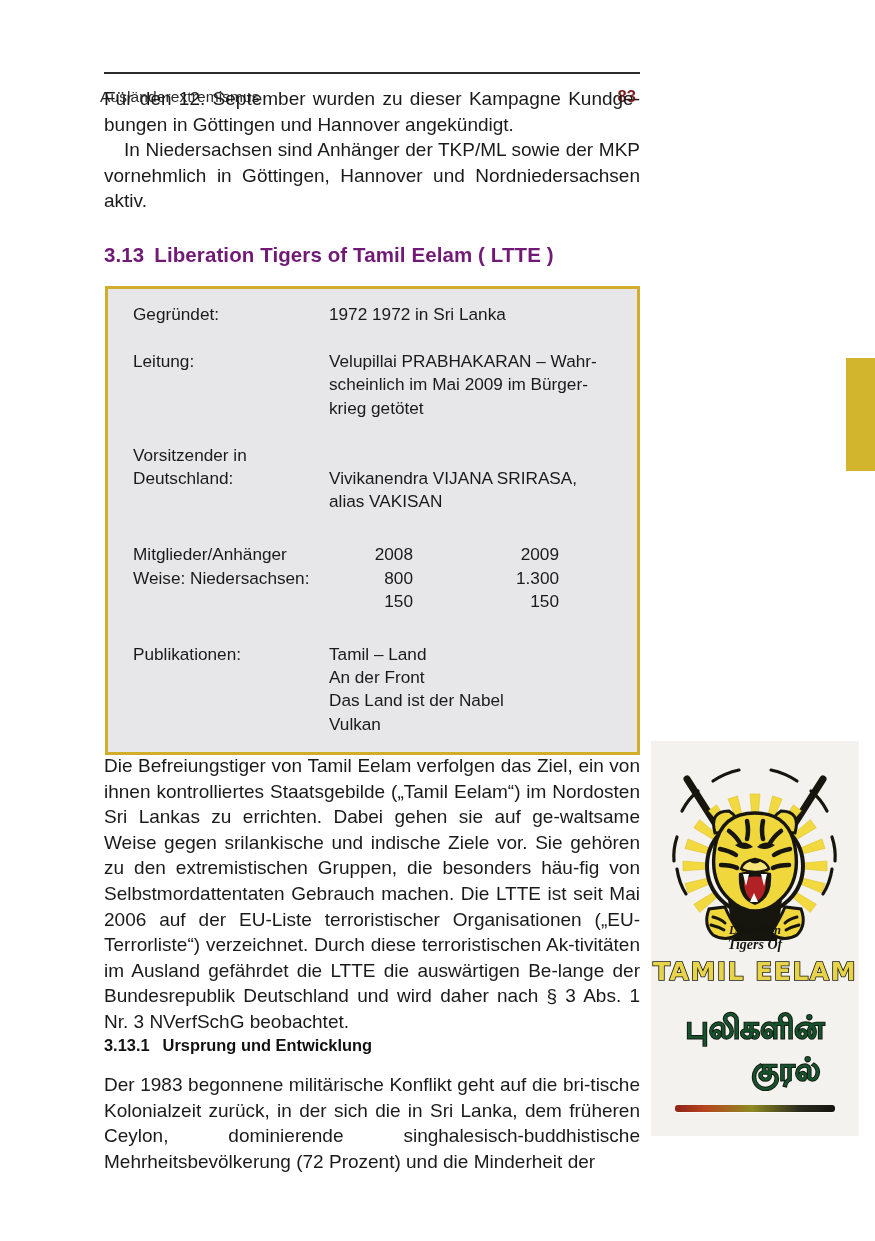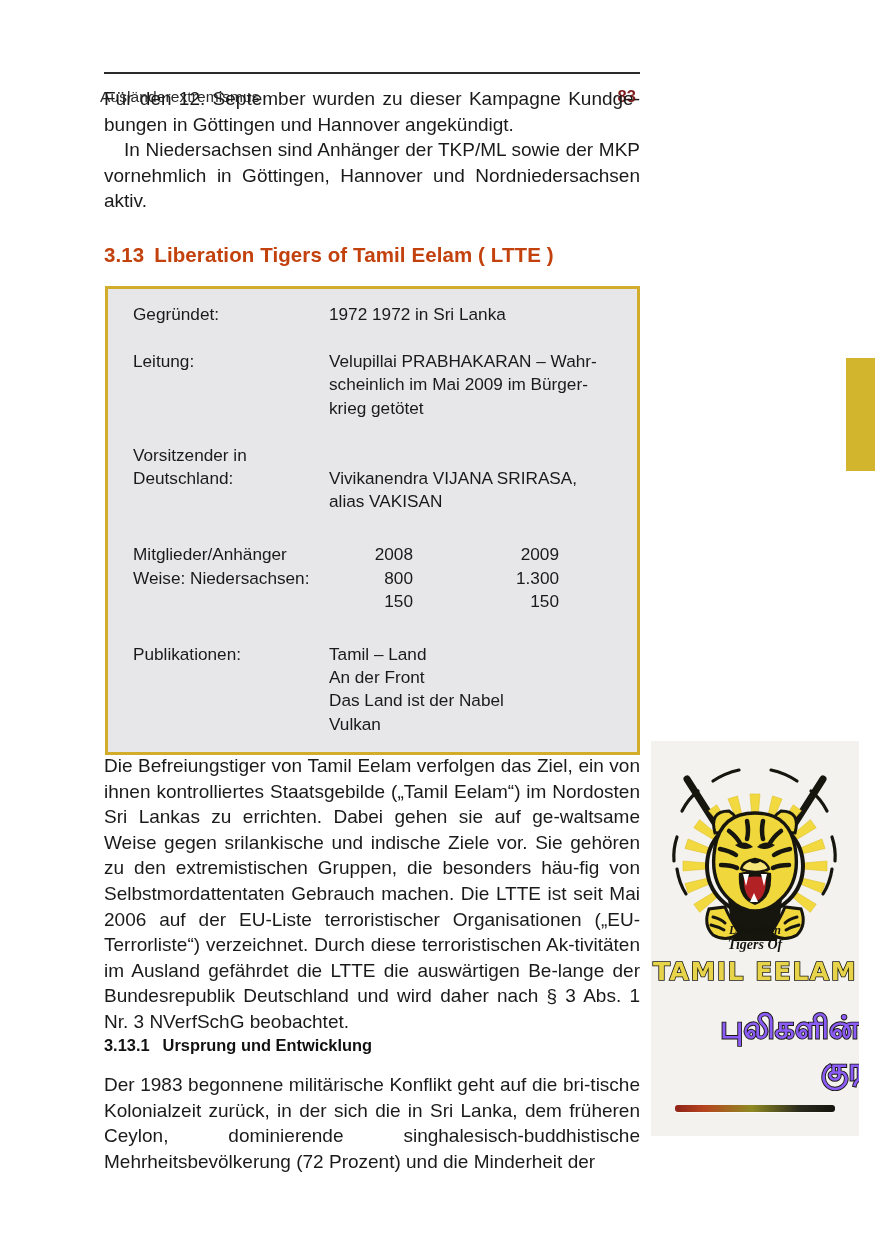--- a/index.html
+++ b/index.html
@@ -66,21 +66,21 @@
     color: #1a1a1a;
     hyphens: manual;
   }
   p.body .indent { display: inline-block; width: 20px; }
 
   
   h2.sec {
     margin: 0;
     font-size: 20.5px;
     font-weight: bold;
-    color: #c2410c;
+    color: #701a75;
     letter-spacing: .1px;
   }
   h2.sec .num { margin-right: 10px; }
   h3.subsec {
     margin: 0;
     font-size: 16.4px;
     font-weight: bold;
     color: #111;
   }
   h3.subsec .num { margin-right: 13px; }
@@ -179,22 +179,22 @@
     font-weight: bold;
     letter-spacing: 1.5px;
     color: #e8d44a;
     -webkit-text-stroke: 1.6px #16160e;
     paint-order: stroke fill;
     font-family: "DejaVu Sans", sans-serif;
   }
   .tamil-script {
     position: absolute;
     width: 100%;
-    text-align: right;
-    color: #8b5cf6;
+    text-align: center;
+    color: #14532d;
     -webkit-text-stroke: 1.8px #16160e;
     paint-order: stroke fill;
     font-family: "DejaVu Sans", sans-serif;
     font-weight: bold;
   }
   .tamil-script.t1 { top: 268px; font-size: 31px; }
   .tamil-script.t2 { top: 310px; font-size: 31px; padding-left: 31px; }
 </style>
 </head>
 <body>

